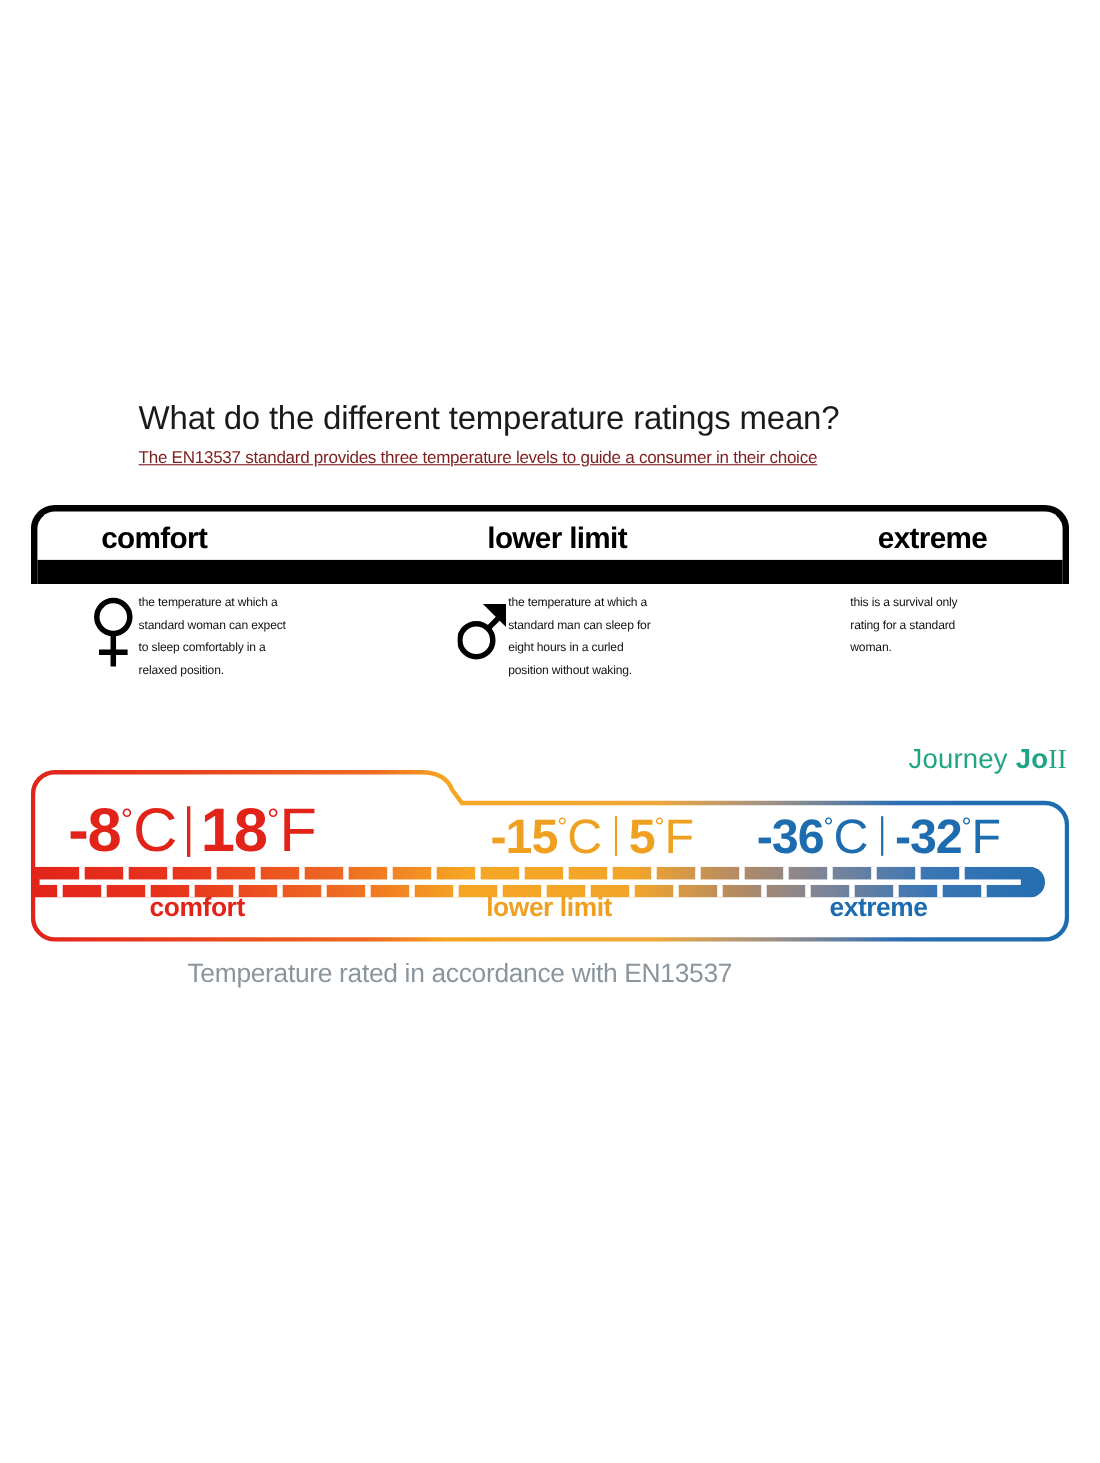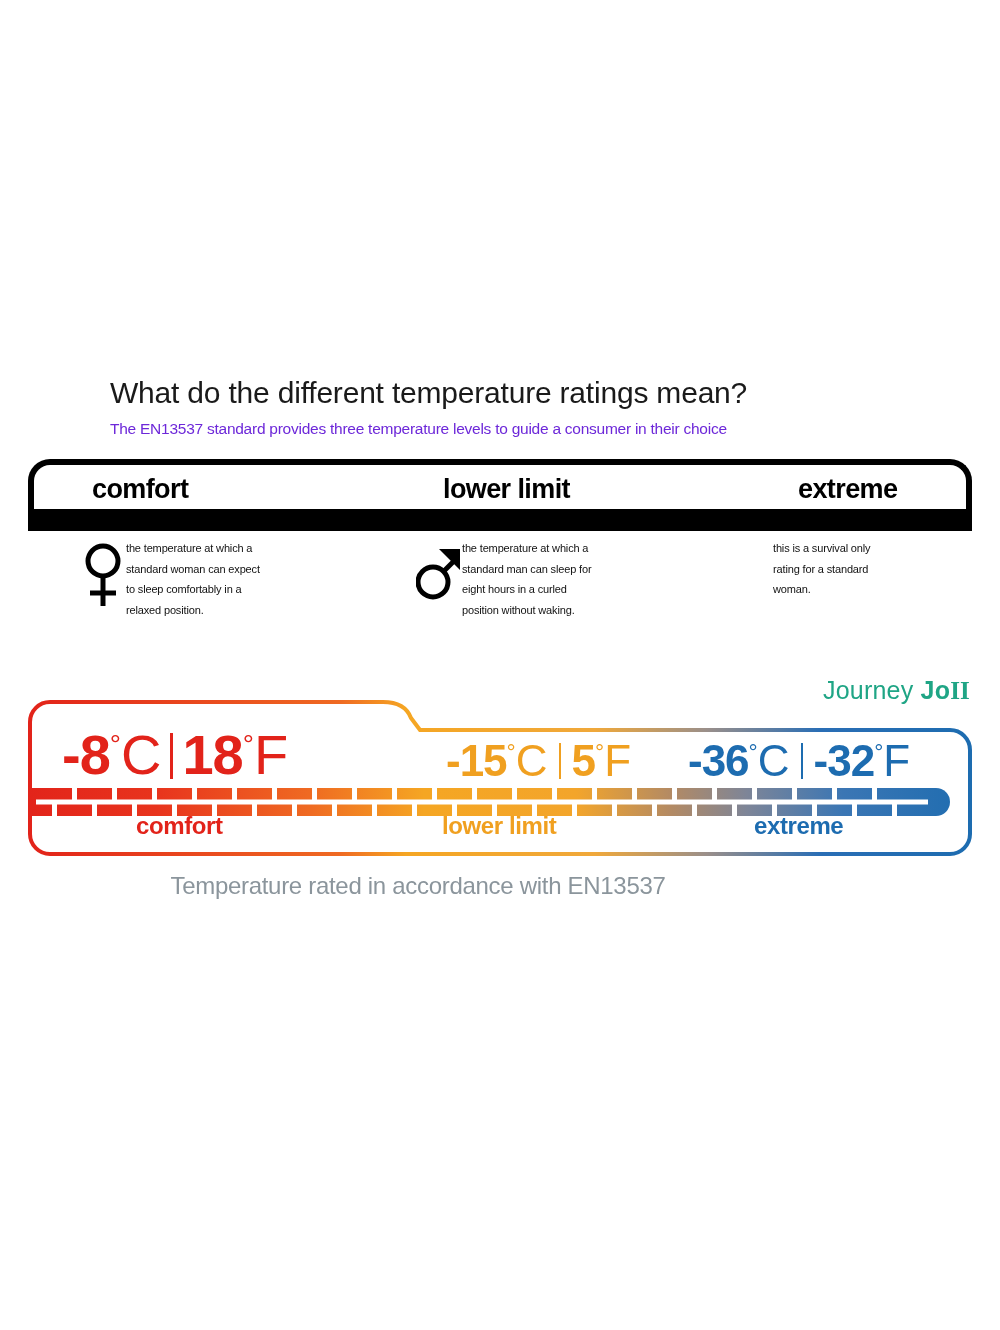--- a/index.html
+++ b/index.html
@@ -4,35 +4,36 @@
 <style>
   * { margin:0; padding:0; box-sizing:border-box; }
   html,body { width:1000px; height:1330px; background:#ffffff; }
   body {
     font-family:"Liberation Sans", sans-serif;
     position:relative;
     overflow:hidden;
   }
 
   
-  #title-block { position:absolute; left:110px; top:364px; width:760px;margin-top:12px; }
+  #title-block { position:absolute; left:126px; top:364px; width:760px; }
   #page-title {
     font-size:30px;
     font-weight:400;
     color:#1a1a1a;
     letter-spacing:-0.2px;
     white-space:nowrap;
   }
   #page-subtitle {
     margin-top:10px;
     font-size:15.5px;
     font-weight:400;
-    color:#6d28d9;
+    color:#7f1d1d;
     letter-spacing:-0.25px;
     white-space:nowrap;
+    text-decoration:underline;
   }
 
   
   #header-bar {
     position:absolute;
     left:28px; top:459px;
     width:944px; height:72px;
     border:6px solid #000;
     border-radius:22px 22px 0 0;
     border-bottom:none;
@@ -91,21 +92,21 @@
   #brand {
     position:absolute;
     right:30px; top:676px;
     font-size:25px;
     color:#1fa585;
     white-space:nowrap;
     letter-spacing:0.2px;
   }
   #brand-journey { font-weight:300; }
   #brand-jo { font-weight:bold; }
-  #brand-numeral { font-family:"Liberation Serif", serif; font-weight:700; font-size:25px;text-align:center; }
+  #brand-numeral { font-family:"Liberation Serif", serif; font-weight:400; font-size:25px;text-align:center; }
 
   
   #thermo {
     position:absolute;
     left:28px; top:700px;
     width:932px; height:158px;
   }
   #thermo-svg { position:absolute; left:0; top:0; }
 
   

